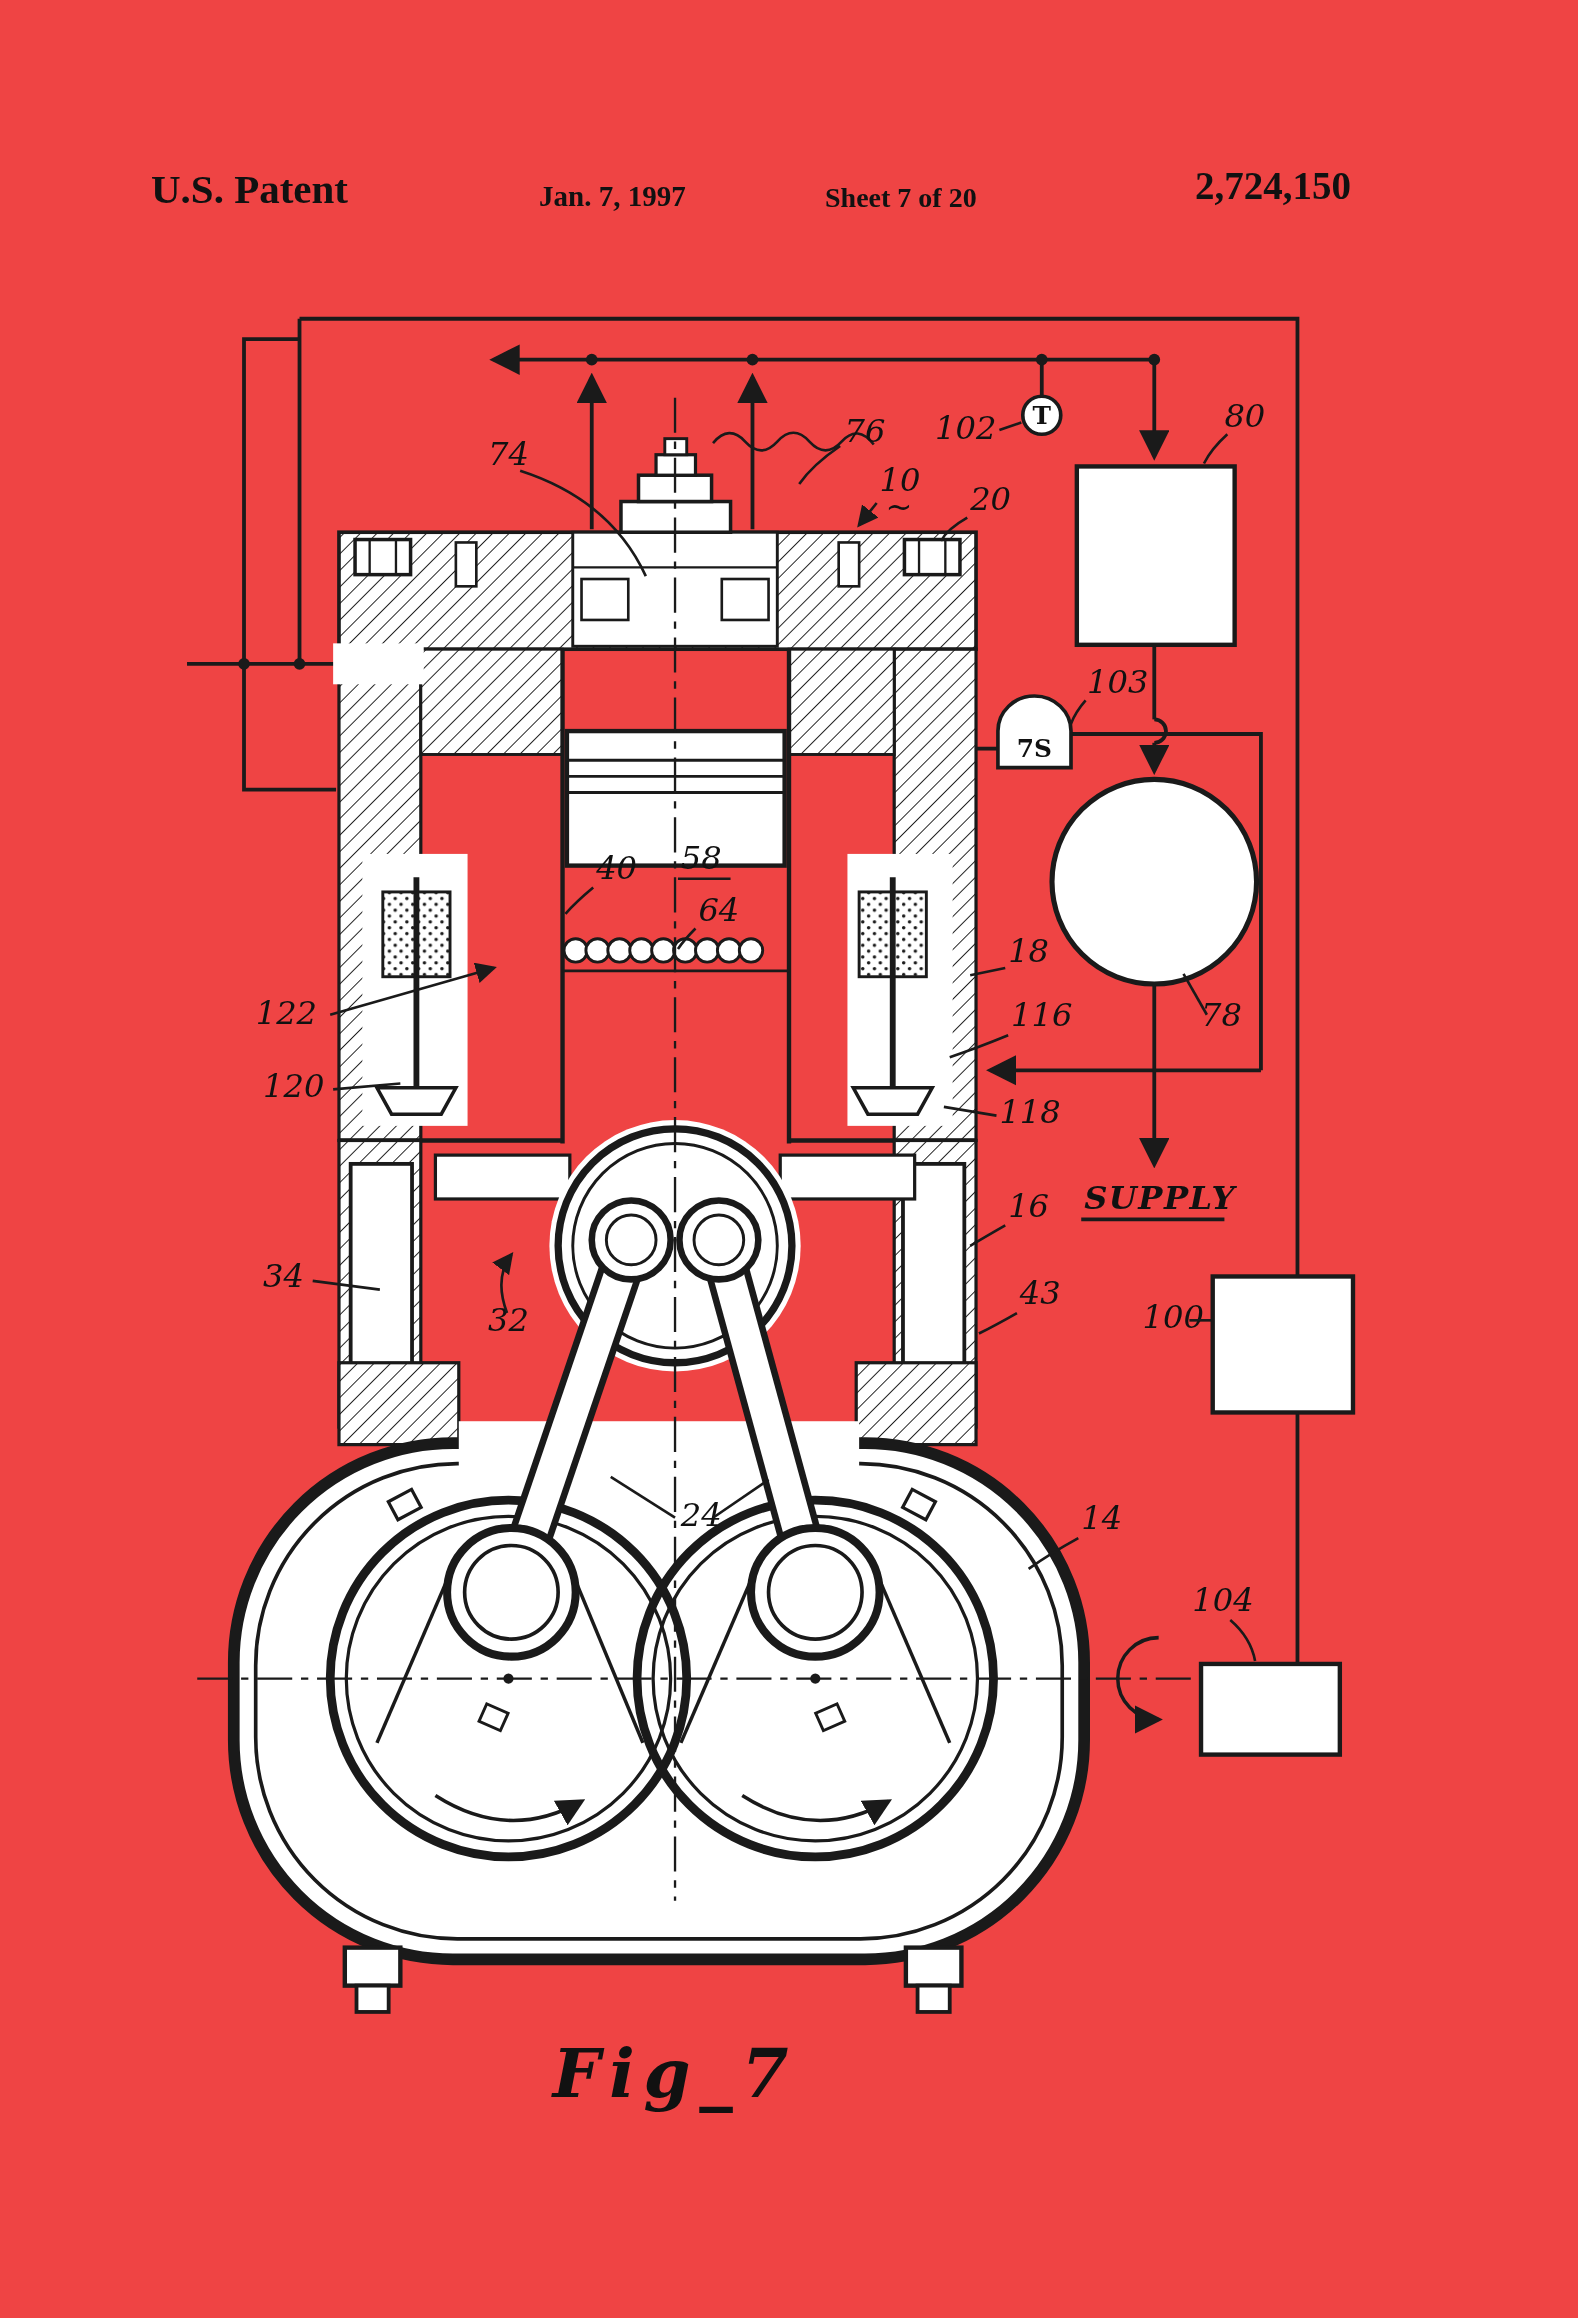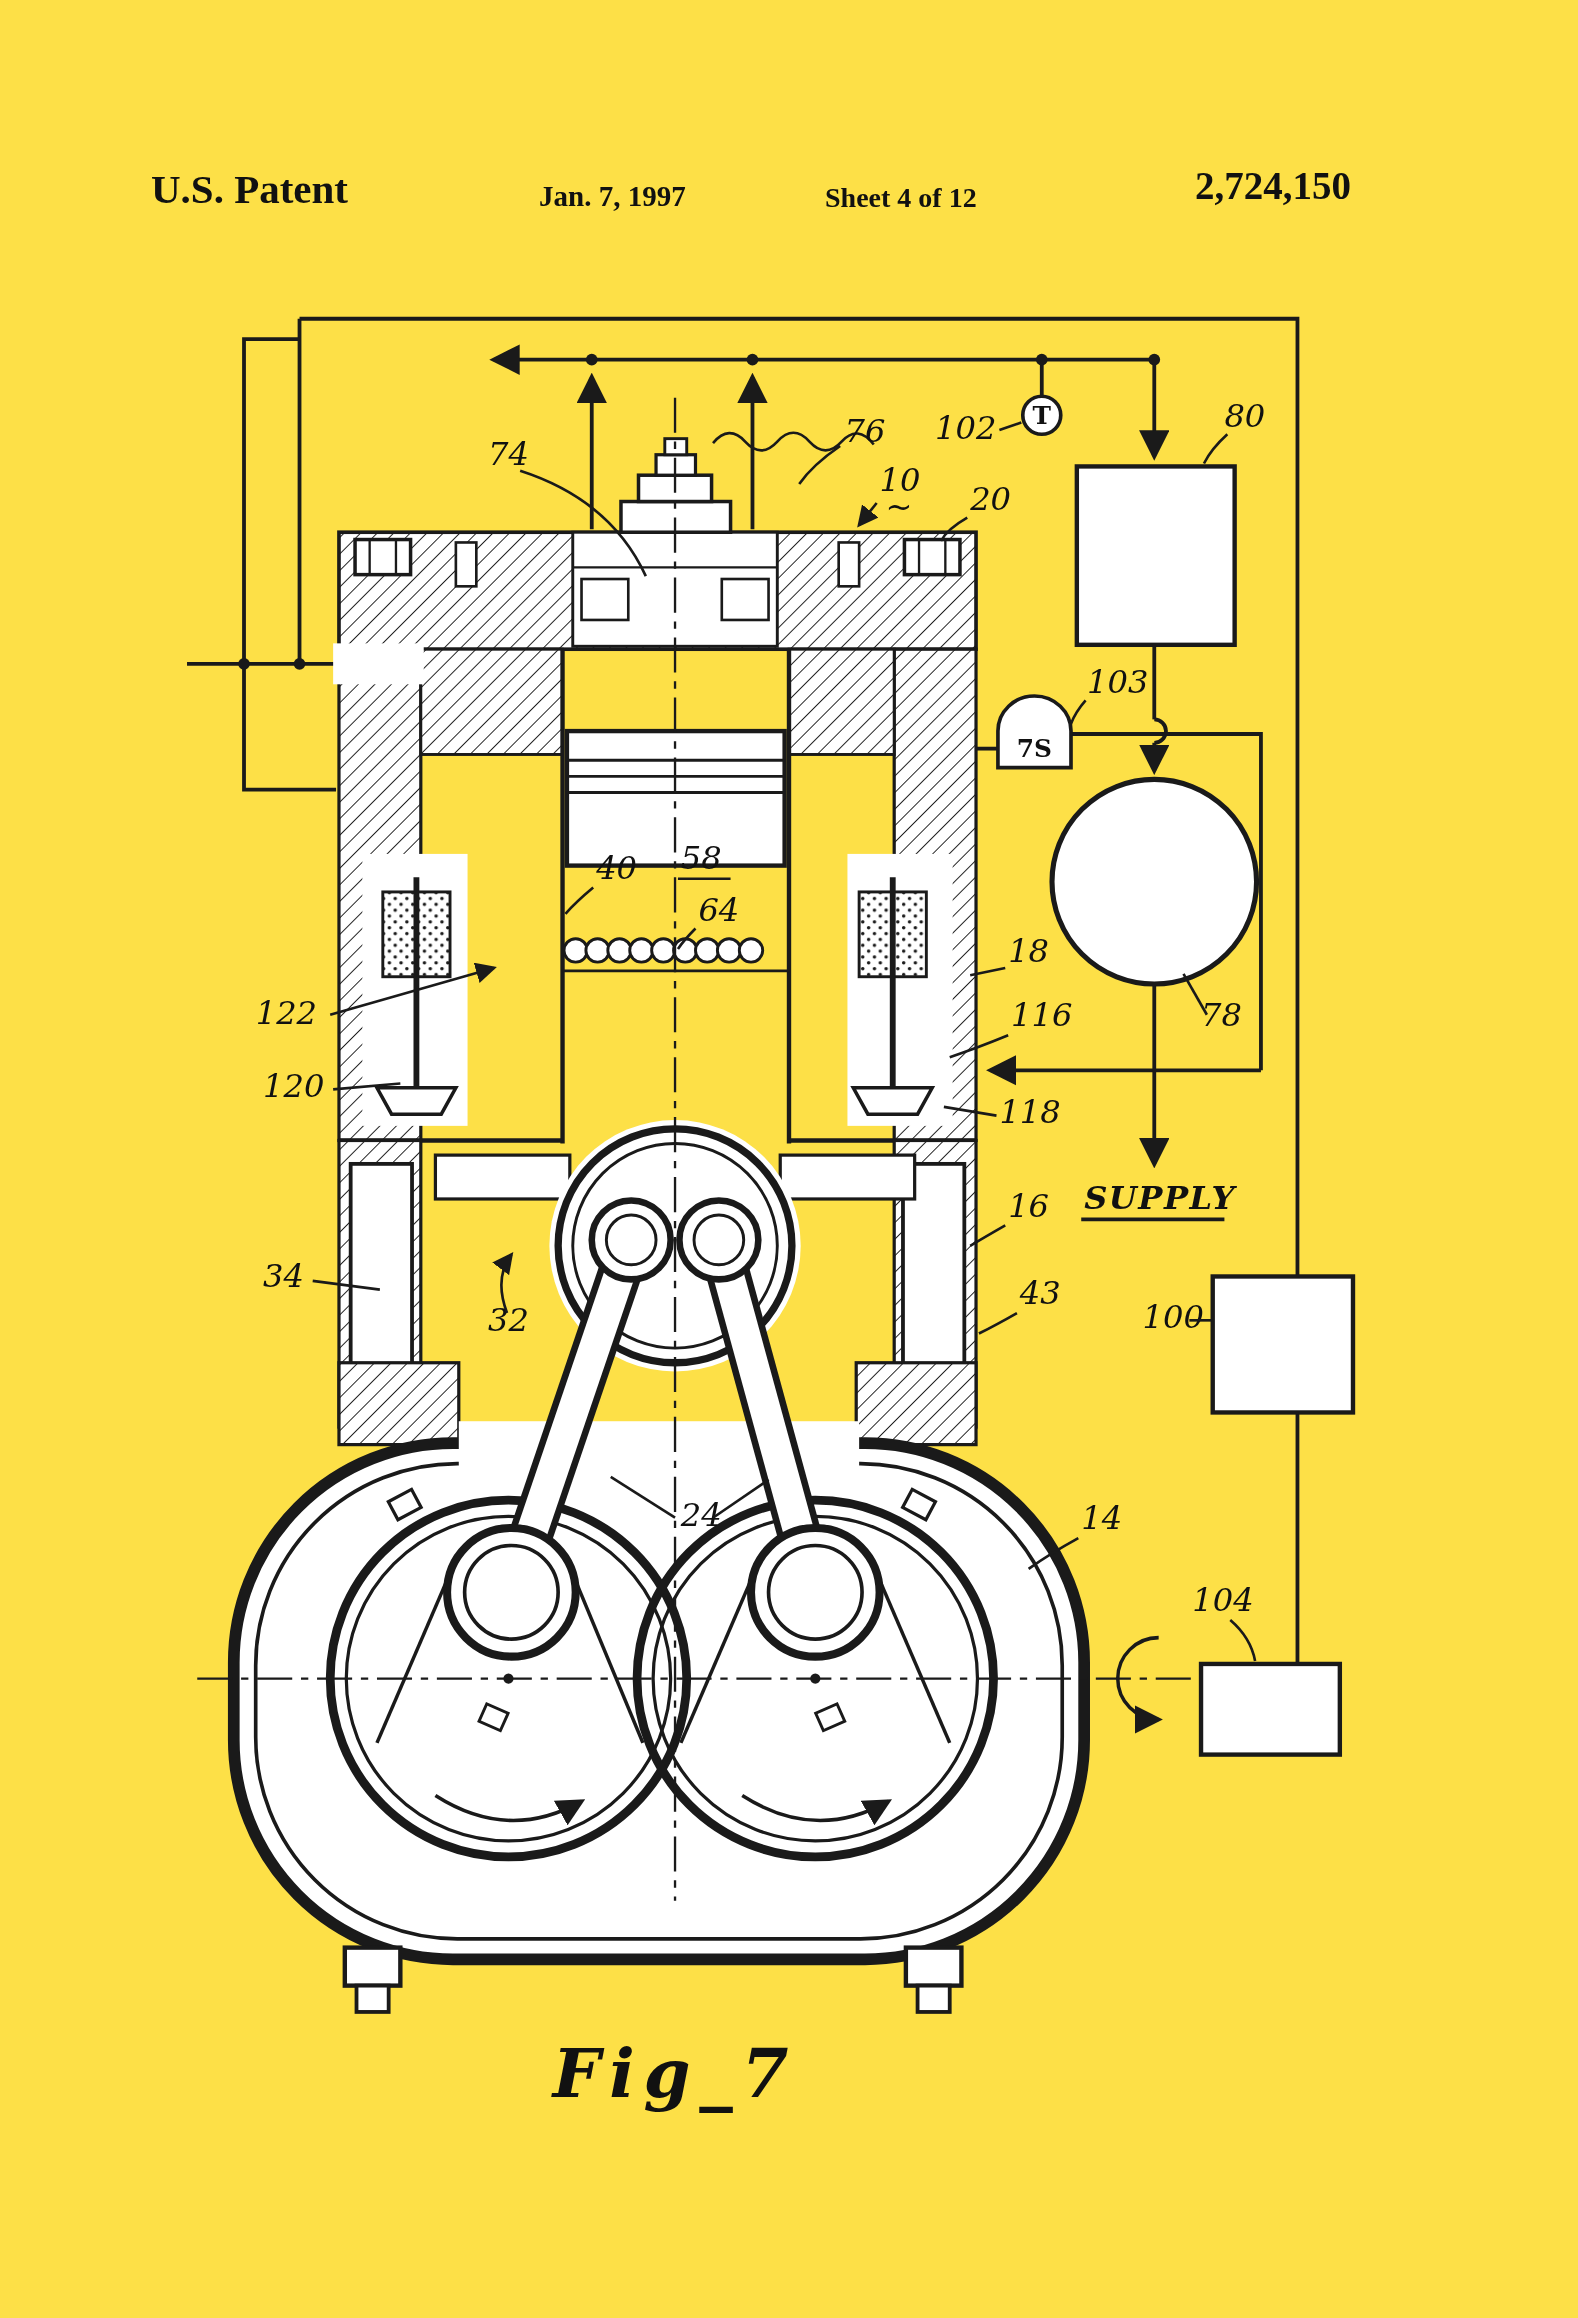--- a/index.html
+++ b/index.html
@@ -1,16 +1,16 @@
 <!DOCTYPE html>
 <html style="font-size:11px"><head>
 <meta charset="utf-8">
 <style>
   html,body{margin:0;padding:0;background:#d9d9d9;}
-  .page{position:relative;width:1578px;height:2319px;background:#fde047;margin:0 auto;
+  .page{position:relative;width:1578px;height:2319px;background:#ef4444;margin:0 auto;
         font-family:"Liberation Serif",serif;color:#111;overflow:hidden;}
   .hdr span{position:absolute;font-weight:700;white-space:nowrap;}
   .h-title{left:151px;top:165px;font-size:41px;}
   .h-date{left:539px;top:180px;font-size:29px;}
   .h-sheet{left:825px;top:182px;font-size:28px;}
   .h-patno{left:1195px;top:163px;font-size:39px;}
   svg.fig{position:absolute;left:0;top:0;width:1578px;height:2319px;}
   .ln{fill:none;stroke:#1a1a1a;stroke-width:2.6;}
   .ld{fill:none;stroke:#1a1a1a;stroke-width:1.8;}
   .cl{stroke:#1a1a1a;stroke-width:1.6;stroke-dasharray:24 6 5 6;fill:none;}
@@ -21,21 +21,21 @@
   .cap{font-family:"DejaVu Serif",serif;font-style:italic;font-weight:bold;font-size:46px;fill:#111;letter-spacing:6px;text-anchor:middle;}
 </style>
 </head>
 <body>
 
 <div class="page">
 
   <div class="hdr">
     <span class="h-title">U.S. Patent</span>
     <span class="h-date">Jan. 7, 1997</span>
-    <span class="h-sheet">Sheet 4 of 12</span>
+    <span class="h-sheet">Sheet 7 of 20</span>
     <span class="h-patno">2,724,150</span>
   </div>
 
   <svg class="fig" viewBox="0 0 1080 1586" preserveAspectRatio="none">
     <defs>
       <pattern id="hatch" patternUnits="userSpaceOnUse" width="8" height="8" patternTransform="rotate(45)">
         <rect width="8" height="8" fill="#fff"></rect>
         <line x1="0" y1="0" x2="0" y2="8" stroke="#1a1a1a" stroke-width="1.3"></line>
       </pattern>
       <pattern id="dots" patternUnits="userSpaceOnUse" width="8" height="8">

